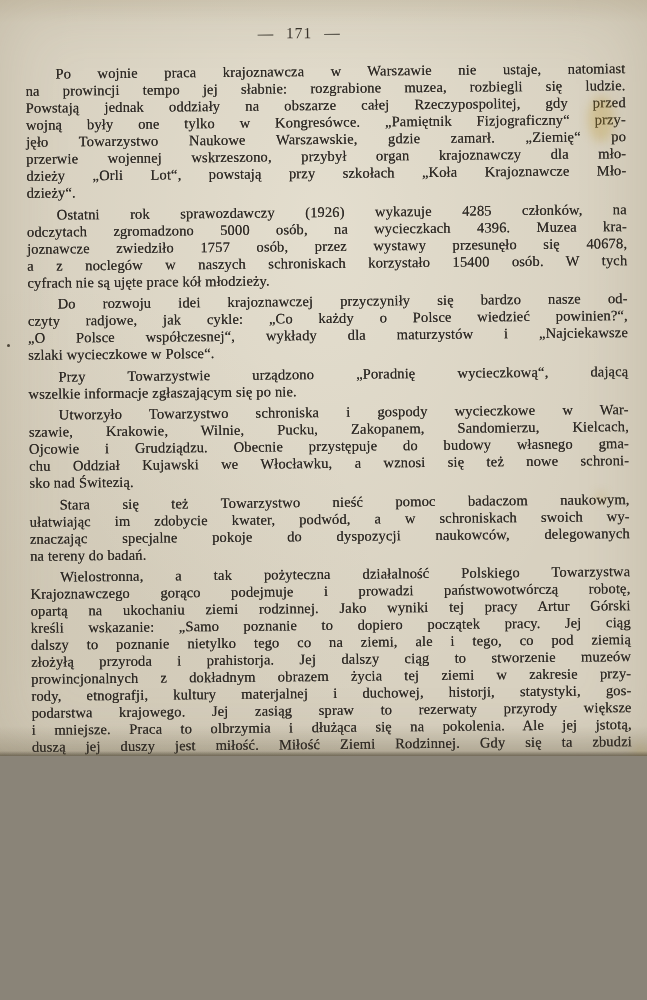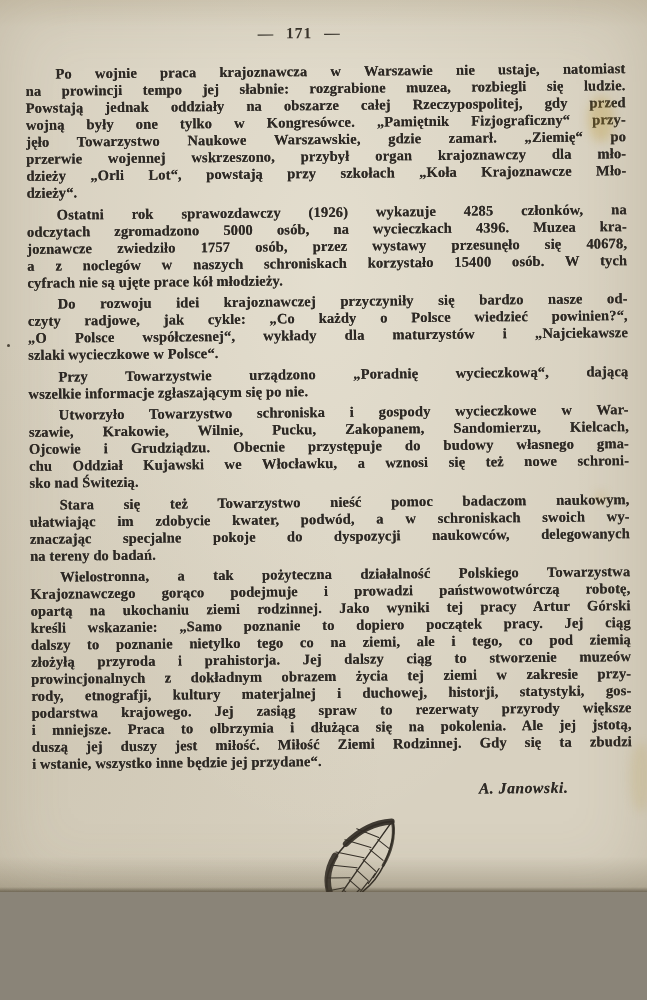--- a/index.html
+++ b/index.html
@@ -2,27 +2,26 @@
 <html><head>
 <meta charset="utf-8">
 <style>
   html,body{margin:0;padding:0;}
   body{
     width:647px;height:1000px;
     font-family:"Liberation Serif","DejaVu Serif",serif;
     background:#8a8478;
   }
   .page{
-    position:relative;width:647px;height:892px;overflow:hidden;
+    position:relative;width:647px;height:756px;overflow:hidden;
     background-color:#d8d1c0;
     background-image:
       radial-gradient(ellipse at 50% 30%, rgba(255,252,240,0.30), rgba(0,0,0,0) 65%),
       radial-gradient(ellipse at 8% 85%, rgba(120,105,70,0.08), rgba(0,0,0,0) 40%),
       linear-gradient(180deg, rgba(160,140,100,0.14) 0%, rgba(0,0,0,0) 3%, rgba(0,0,0,0) 96%, rgba(95,85,62,0.30) 100%);
-    font-weight: bold;
   }
   .vignette{position:absolute;inset:0;box-shadow:inset 0 0 70px rgba(115,100,70,0.20);pointer-events:none;}
   .stain{position:absolute;border-radius:50%;filter:blur(5px);pointer-events:none;}
   .stain-1{left:588px;top:96px;width:26px;height:46px;background:rgba(193,156,49,0.30);}
   .stain-2{left:630px;top:742px;width:22px;height:70px;background:rgba(190,160,70,0.16);}
   .stain-3{left:596px;top:492px;width:10px;height:10px;background:rgba(185,150,55,0.28);}
   .speck{position:absolute;left:7px;top:344px;width:3px;height:3px;border-radius:50%;background:#4a443a;}
   .bottom-edge{position:absolute;left:0;right:0;bottom:0;height:5px;
     background:linear-gradient(180deg, rgba(0,0,0,0), rgba(62,55,42,0.55));}
 

